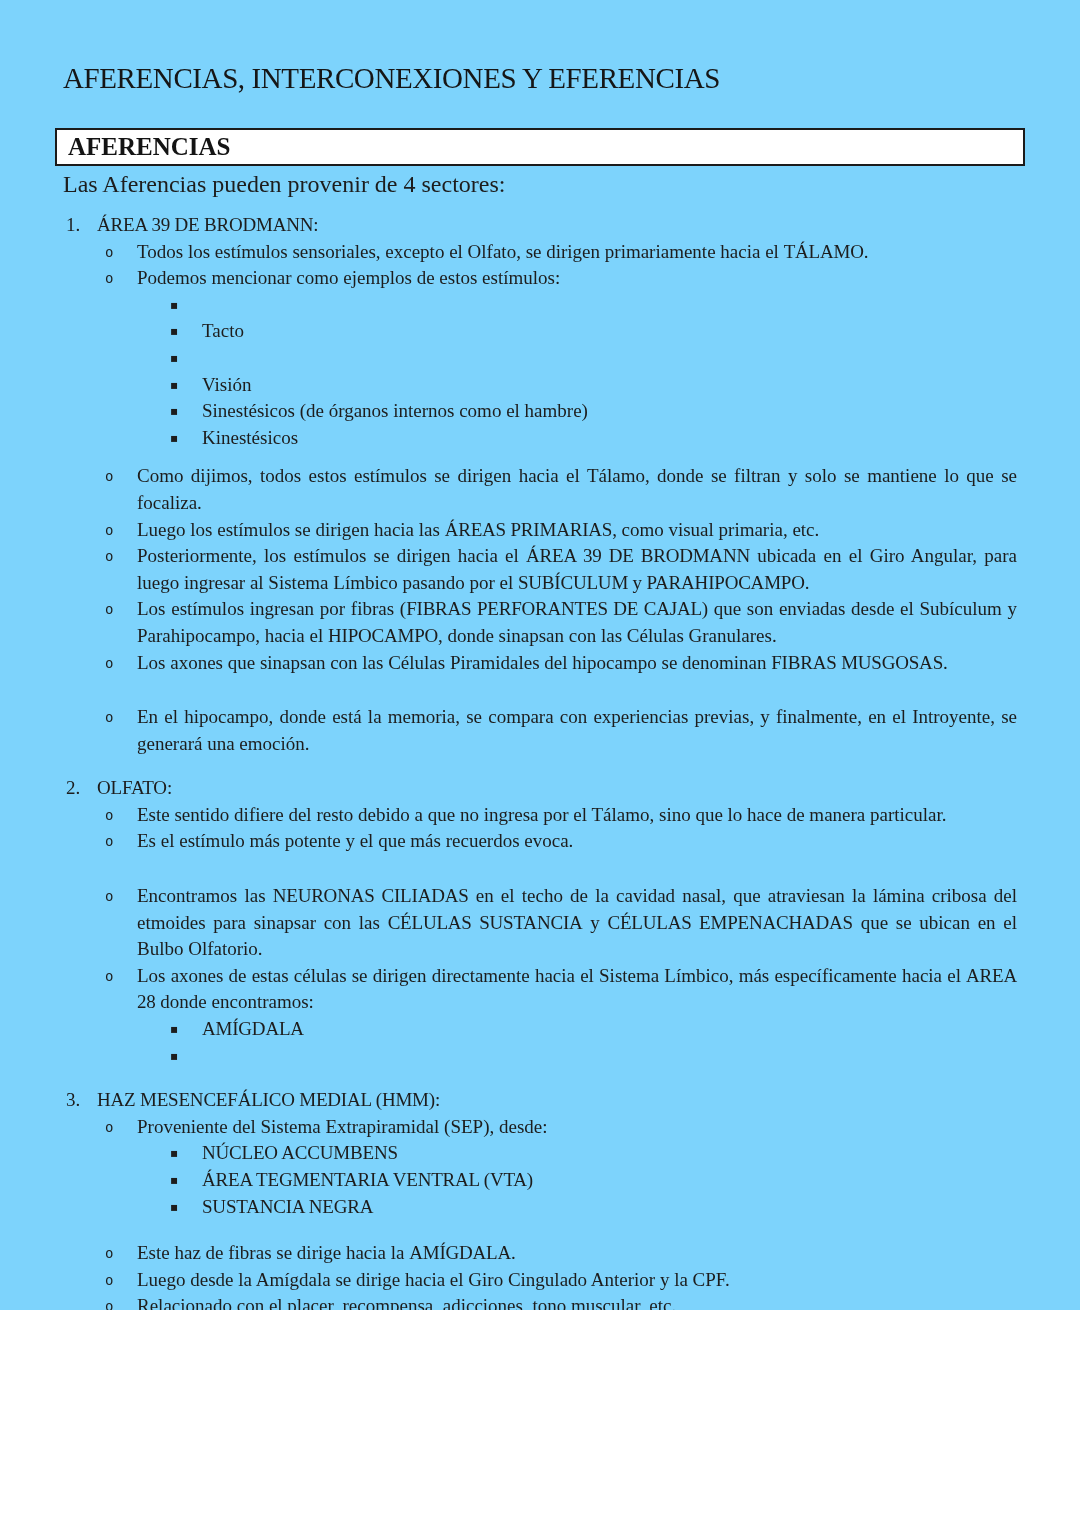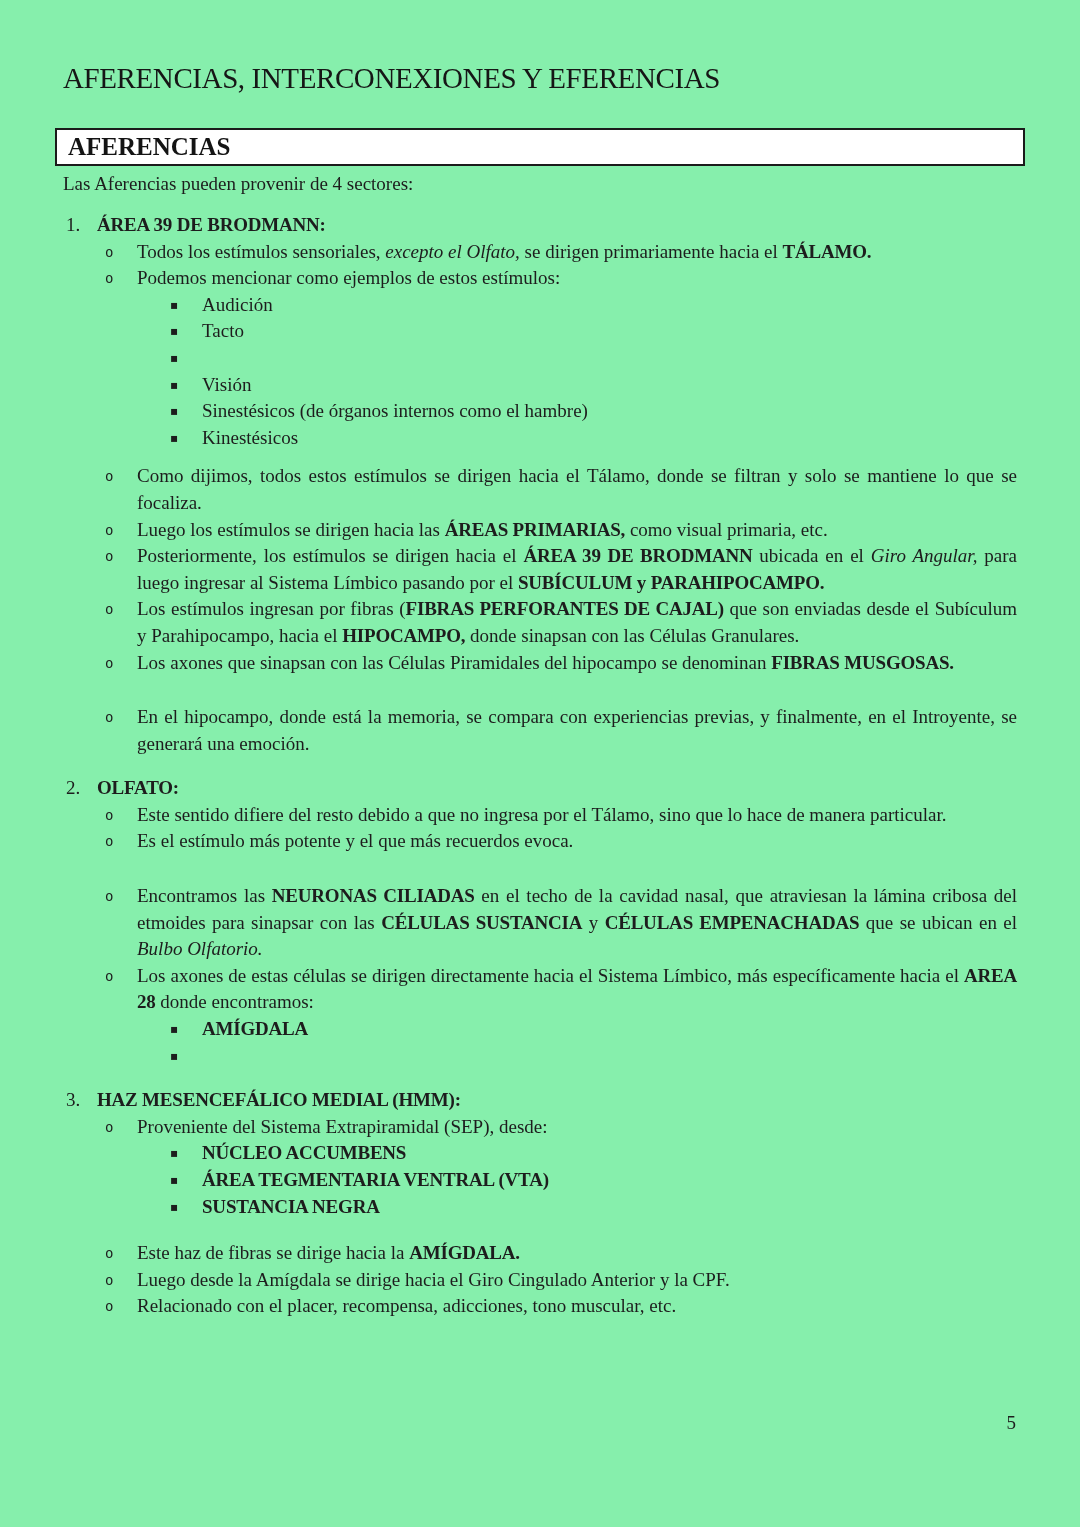--- a/index.html
+++ b/index.html
@@ -5,22 +5,22 @@
   * { box-sizing: border-box; }
   html, body { margin: 0; padding: 0; }
   body {
     width: 1080px; height: 1527px;
     background: #ffffff;
     color: #1d1d1d;
     font-family: "Liberation Serif", serif;
   }
   .page {
     position: relative;
-    width: 1080px; height: 1527px;
-    background: #86efac;
+    width: 1080px; height: 1310px;
+    background: #7dd3fc;
     overflow: hidden;
   }
   .doc-title {
     position: absolute;
     left: 63px; top: 62px;
     font-size: 29px;
     font-weight: normal;
     letter-spacing: -0.4px;
     white-space: nowrap;
     color: #161616;
@@ -34,21 +34,21 @@
   }
   .section-box .label {
     font-weight: bold;
     font-size: 25px;
     padding: 3px 0 0 11px;
     color: #141414;
   }
   .intro {
     position: absolute;
     left: 63px; top: 171px;
-    font-size: 19px;
+    font-size: 24px;
     line-height: 26.6px;
   }
   .content-list {
     position: absolute;
     left: 63px; top: 212px;
     width: 954px;
     font-size: 19px;
     line-height: 26.6px;
   }
   .row { display: flex; align-items: flex-start; }
@@ -70,22 +70,22 @@
 
   .sq { padding-left: 107px; }
   .sq .marker {
     width: 32px;
     font-family: "DejaVu Sans", sans-serif;
     font-size: 12px;
     line-height: 26.6px;
   }
 
   .justify { text-align: justify; }
-  .b { font-weight: bold; letter-spacing: -0.2px; margin-top: 18px; }
-  .i { font-style: italic; }
+  .b { font-weight: normal; letter-spacing: -0.2px; margin-top: 18px; }
+  .i { }
 
   .gap-small  { height: 12px; }
   .gap-medium { height: 20px; }
   .gap-line   { height: 28px; }
 
   .page-number {
     position: absolute;
     right: 64px; top: 1412px;
     font-size: 19px;
     text-align: right;
@@ -112,21 +112,20 @@
       <div class="row o">
         <span class="marker">o</span>
         <div class="text"><span>Todos los estímulos sensoriales, </span><span class="i">excepto el Olfato,</span><span> se dirigen primariamente hacia el </span><span class="b">TÁLAMO.</span></div>
       </div>
       <div class="row o">
         <span class="marker">o</span>
         <div class="text"><span>Podemos mencionar como ejemplos de estos estímulos:</span></div>
       </div>
       <div class="row sq">
         <span class="marker">▪</span>
-        <div class="text"><span>Audición</span></div>
       </div>
       <div class="row sq">
         <span class="marker">▪</span>
         <div class="text"><span>Tacto</span></div>
       </div>
       <div class="row sq">
         <span class="marker">▪</span>
       </div>
       <div class="row sq">
         <span class="marker">▪</span>

